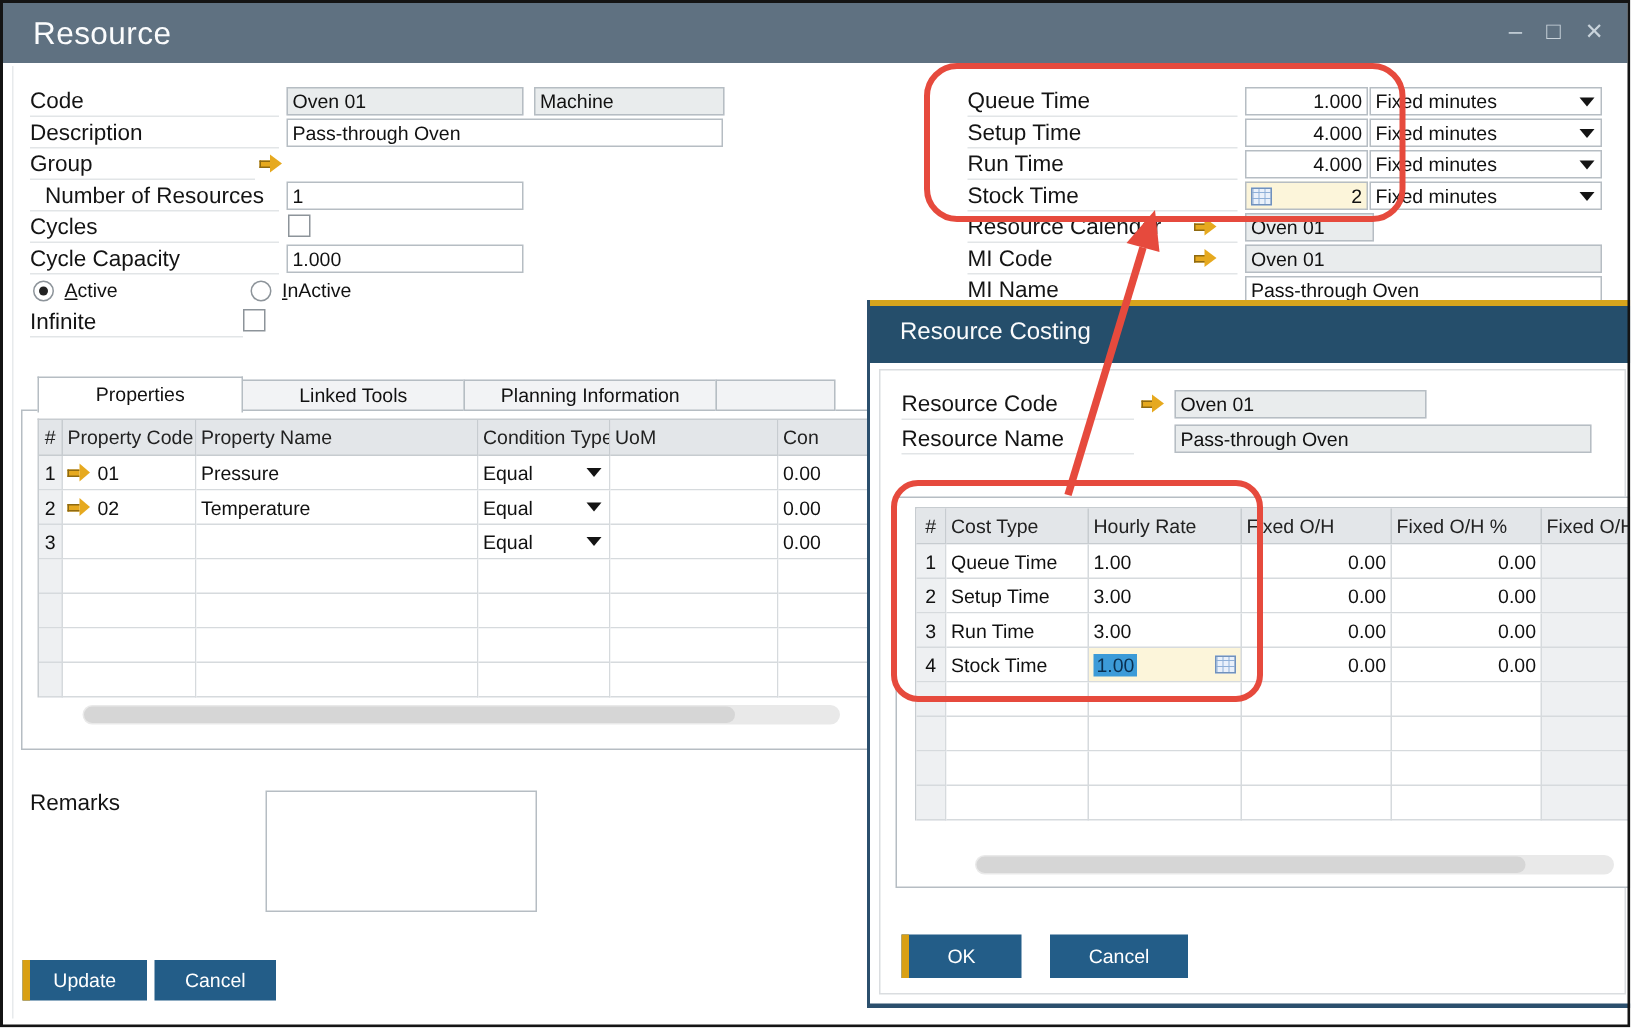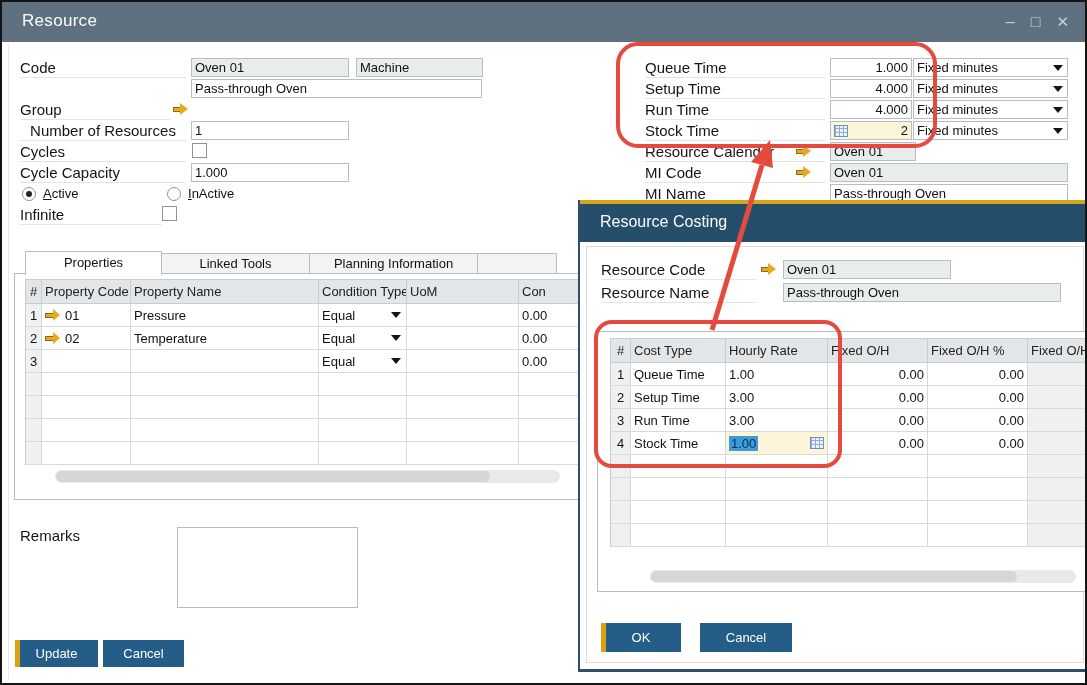--- a/index.html
+++ b/index.html
@@ -10,21 +10,21 @@
     --button-blue:#235d88;
     --selection-blue:#3c9bd8;
   }
   html,body{margin:0;padding:0;background:#fff;}
   .app{position:relative;width:1087px;height:685px;background:#ffffff;
        font-family:"Liberation Sans",sans-serif;overflow:hidden;color:#111;}
   .frame-border{position:absolute;inset:0;border:2px solid #141414;pointer-events:none;z-index:200;}
 
   
   .titlebar{position:absolute;left:2px;top:2px;right:2px;height:40px;background:var(--title-bar);z-index:2;}
-  .title-text{position:absolute;left:20px;top:9px;font-size:17px;color:#fbfcfd;letter-spacing:.3px;}
+  .title-text{position:absolute;left:20px;top:9px;font-size:21px;color:#fbfcfd;letter-spacing:.3px;}
   .win-controls{position:absolute;right:16px;top:8px;display:flex;gap:16px;align-items:center;}
   .win-controls span{color:#c9d3db;font-size:16px;line-height:24px;cursor:default;}
   .inner-left-line{position:absolute;left:8px;top:44px;bottom:6px;width:1px;background:#e7eaec;}
 
   .lbl{position:absolute;height:17px;font-size:15px;color:#141414;border-bottom:1px solid #e2e5e7;line-height:16px;}
   .lbl.noline{border-bottom:none;}
   .fld{position:absolute;height:19px;border:1px solid #b6bdc3;background:#fff;font-size:13px;
        line-height:17px;padding:0 3px;box-sizing:border-box;white-space:nowrap;overflow:hidden;}
   .fld.ro{background:#e9eced;}
   .fld.num{text-align:right;}
@@ -115,20 +115,21 @@
       <span>□</span>
       <span style="font-size:15px;">✕</span>
     </span>
   </div>
   <div class="inner-left-line"></div>
 
   <div class="lbl" style="left:20px;top:60px;width:166px;">Code</div>
   <div class="fld ro" style="left:191px;top:58px;width:158px;">Oven 01</div>
   <div class="fld ro" style="left:356px;top:58px;width:127px;">Machine</div>
 
+  <div class="lbl" style="left:20px;top:81px;width:166px;">Description</div>
   <div class="fld" style="left:191px;top:79px;width:291px;">Pass-through Oven</div>
 
   <div class="lbl" style="left:20px;top:102px;width:150px;">Group</div>
   <div class="link-arrow" style="left:172px;top:104px;"></div>
 
   <div class="lbl" style="left:20px;top:123px;width:166px;text-align:center;">Number of Resources</div>
   <div class="fld" style="left:191px;top:121px;width:158px;">1</div>
 
   <div class="lbl" style="left:20px;top:144px;width:166px;">Cycles</div>
   <div class="cb" style="left:192px;top:143px;"></div>

